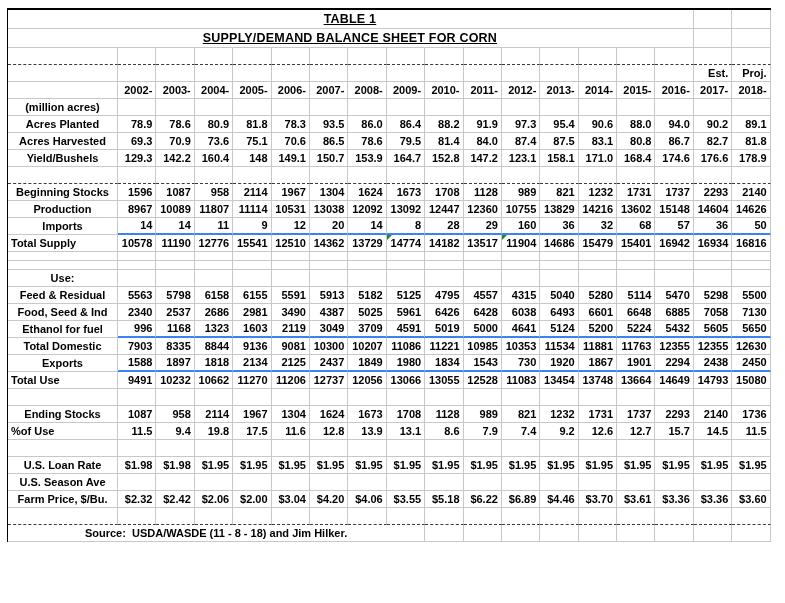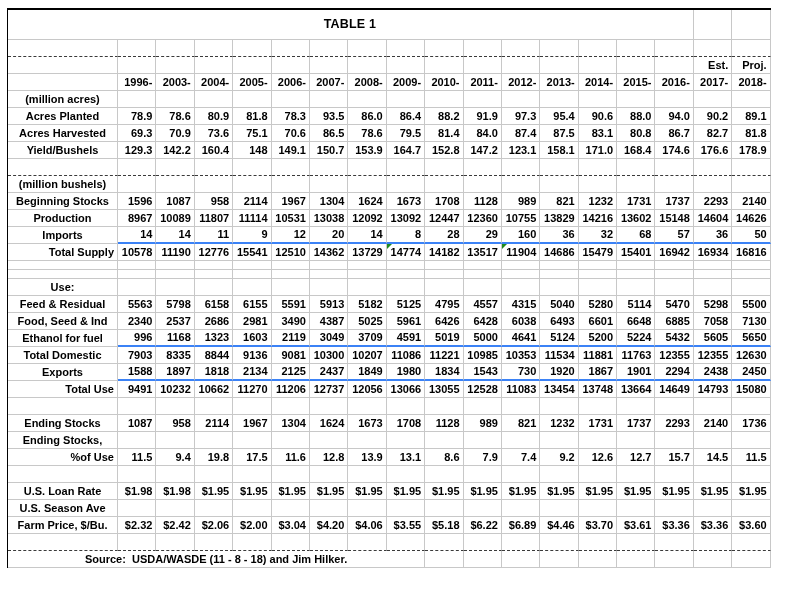--- a/index.html
+++ b/index.html
@@ -20,23 +20,23 @@
     border-right:1px solid #c8c8c8;
     border-bottom:1px solid #c8c8c8;
     height:17px; line-height:15px;
     padding:0 3px 0 2px;
     white-space:nowrap; overflow:visible;
     position:relative;
     vertical-align:middle;
   }
   td.v { text-align:right; }
   td.lbl { text-align:center; padding-left:3px; }
-  td.lbl.center { text-align:right; }
+  td.lbl.center { text-align:left; }
   td.title-cell { text-align:center; font-size:12.5px; letter-spacing:0.2px; }
-  tr.t-title td { height:30px; }
+  tr.t-title td { height:19px;text-decoration:underline; }
   tr.short td { height:9px; line-height:8px; }
   tr.dashed td { border-bottom:1px dashed #3a3a3a; }
   tr.blackline td.v { border-bottom:2px solid #3b82f6; }
   td.src { white-space:pre;margin-left:17px; }
   td.green::before {
     content:""; position:absolute; left:0; top:0;
     width:0; height:0;
     border-top:5px solid #1f8a1f;
     border-right:5px solid transparent;
   }
@@ -65,20 +65,25 @@
         <col style="width:38.4px">
         <col style="width:38.4px">
       <col style="width:38.4px">
     </colgroup>
     <tbody id="tbl">
         <tr class="t-title ">
           <td class="title-cell" colspan="16">TABLE 1</td>
           <td class="v"></td>
           <td class="v"></td>
         </tr>
+        <tr class="t-title ">
+          <td class="title-cell" colspan="16">SUPPLY/DEMAND BALANCE SHEET FOR CORN</td>
+          <td class="v"></td>
+          <td class="v"></td>
+        </tr>
         <tr class="t-data dashed">
           <td class="lbl"></td>
           <td class="v"></td>
           <td class="v"></td>
           <td class="v"></td>
           <td class="v"></td>
           <td class="v"></td>
           <td class="v"></td>
           <td class="v"></td>
           <td class="v"></td>
@@ -107,21 +112,21 @@
           <td class="v"></td>
           <td class="v"></td>
           <td class="v"></td>
           <td class="v"></td>
           <td class="v"></td>
           <td class="v">Est.</td>
           <td class="v">Proj.</td>
         </tr>
         <tr class="t-data ">
           <td class="lbl"></td>
-          <td class="v">1996-</td>
+          <td class="v">2002-</td>
           <td class="v">2003-</td>
           <td class="v">2004-</td>
           <td class="v">2005-</td>
           <td class="v">2006-</td>
           <td class="v">2007-</td>
           <td class="v">2008-</td>
           <td class="v">2009-</td>
           <td class="v">2010-</td>
           <td class="v">2011-</td>
           <td class="v">2012-</td>
@@ -207,40 +212,20 @@
           <td class="v">123.1</td>
           <td class="v">158.1</td>
           <td class="v">171.0</td>
           <td class="v">168.4</td>
           <td class="v">174.6</td>
           <td class="v">176.6</td>
           <td class="v">178.9</td>
         </tr>
         <tr class="t-data dashed">
           <td class="lbl"></td>
-          <td class="v"></td>
-          <td class="v"></td>
-          <td class="v"></td>
-          <td class="v"></td>
-          <td class="v"></td>
-          <td class="v"></td>
-          <td class="v"></td>
-          <td class="v"></td>
-          <td class="v"></td>
-          <td class="v"></td>
-          <td class="v"></td>
-          <td class="v"></td>
-          <td class="v"></td>
-          <td class="v"></td>
-          <td class="v"></td>
-          <td class="v"></td>
-          <td class="v"></td>
-        </tr>
-        <tr class="t-data ">
-          <td class="lbl">(million bushels)</td>
           <td class="v"></td>
           <td class="v"></td>
           <td class="v"></td>
           <td class="v"></td>
           <td class="v"></td>
           <td class="v"></td>
           <td class="v"></td>
           <td class="v"></td>
           <td class="v"></td>
           <td class="v"></td>
@@ -545,40 +530,20 @@
           <td class="v">1128</td>
           <td class="v">989</td>
           <td class="v">821</td>
           <td class="v">1232</td>
           <td class="v">1731</td>
           <td class="v">1737</td>
           <td class="v">2293</td>
           <td class="v">2140</td>
           <td class="v">1736</td>
         </tr>
-        <tr class="t-data ">
-          <td class="lbl">Ending Stocks,</td>
-          <td class="v"></td>
-          <td class="v"></td>
-          <td class="v"></td>
-          <td class="v"></td>
-          <td class="v"></td>
-          <td class="v"></td>
-          <td class="v"></td>
-          <td class="v"></td>
-          <td class="v"></td>
-          <td class="v"></td>
-          <td class="v"></td>
-          <td class="v"></td>
-          <td class="v"></td>
-          <td class="v"></td>
-          <td class="v"></td>
-          <td class="v"></td>
-          <td class="v"></td>
-        </tr>
         <tr class="t-data center">
           <td class="lbl center">%of Use</td>
           <td class="v">11.5</td>
           <td class="v">9.4</td>
           <td class="v">19.8</td>
           <td class="v">17.5</td>
           <td class="v">11.6</td>
           <td class="v">12.8</td>
           <td class="v">13.9</td>
           <td class="v">13.1</td>

